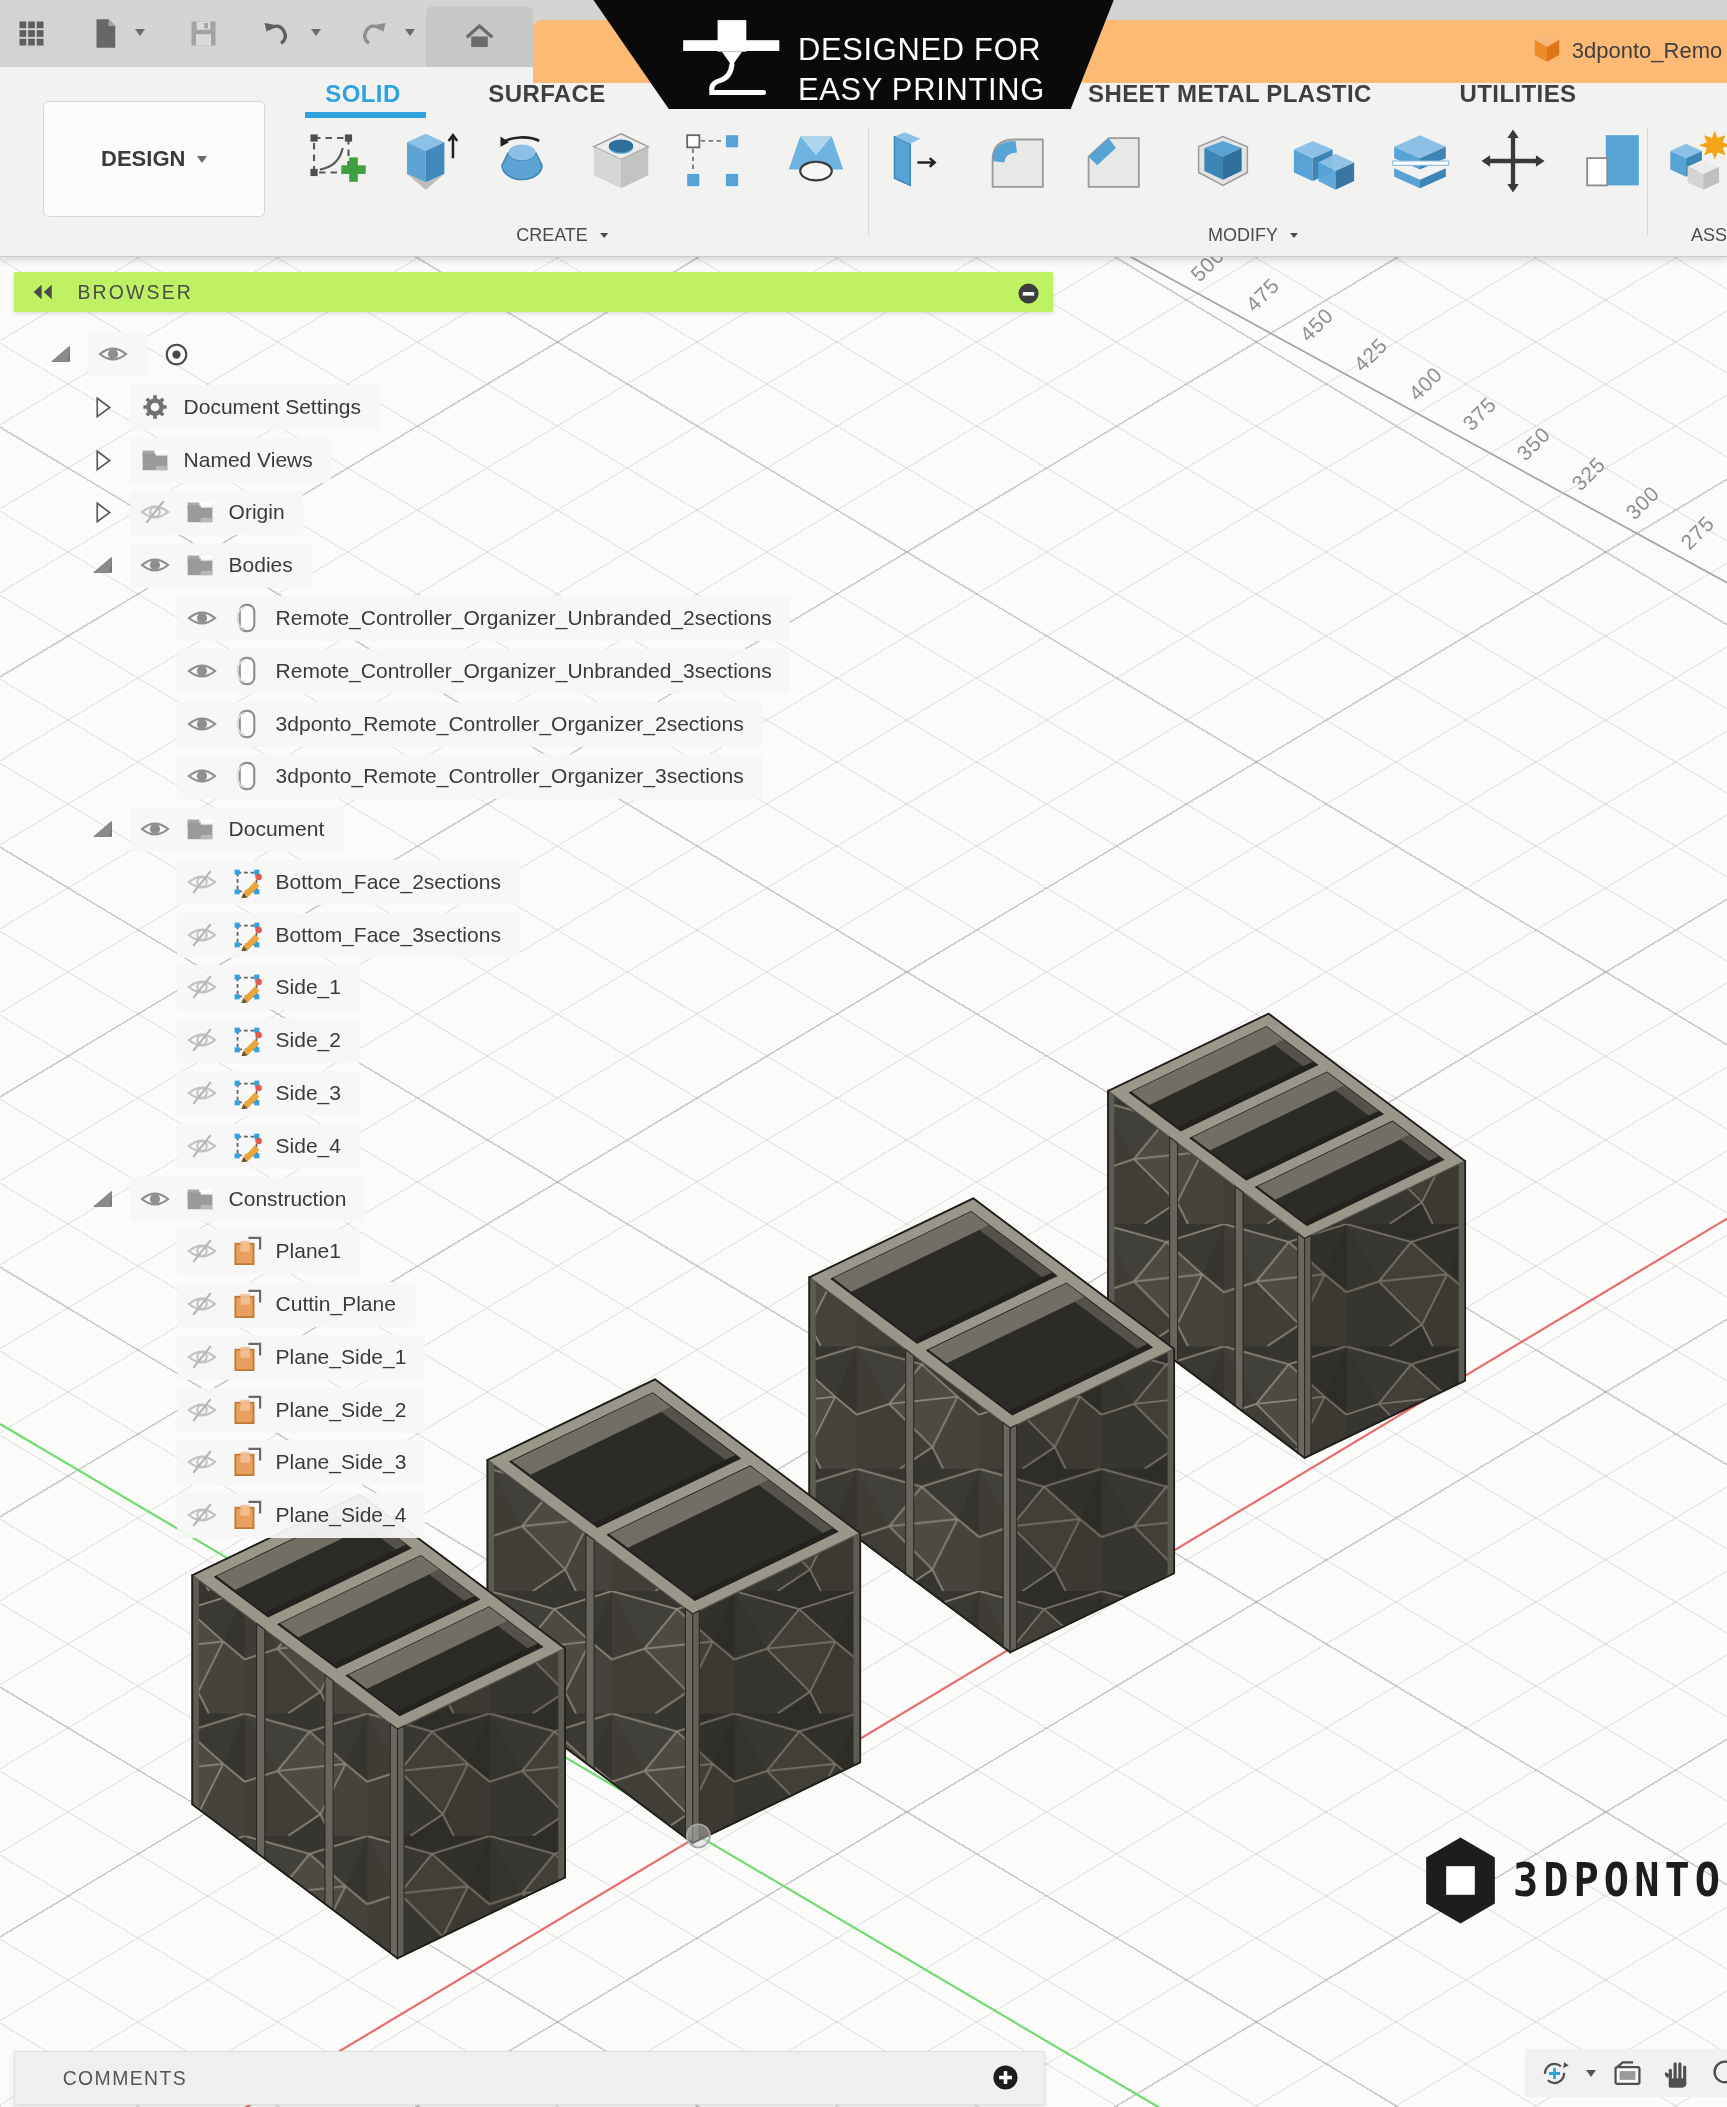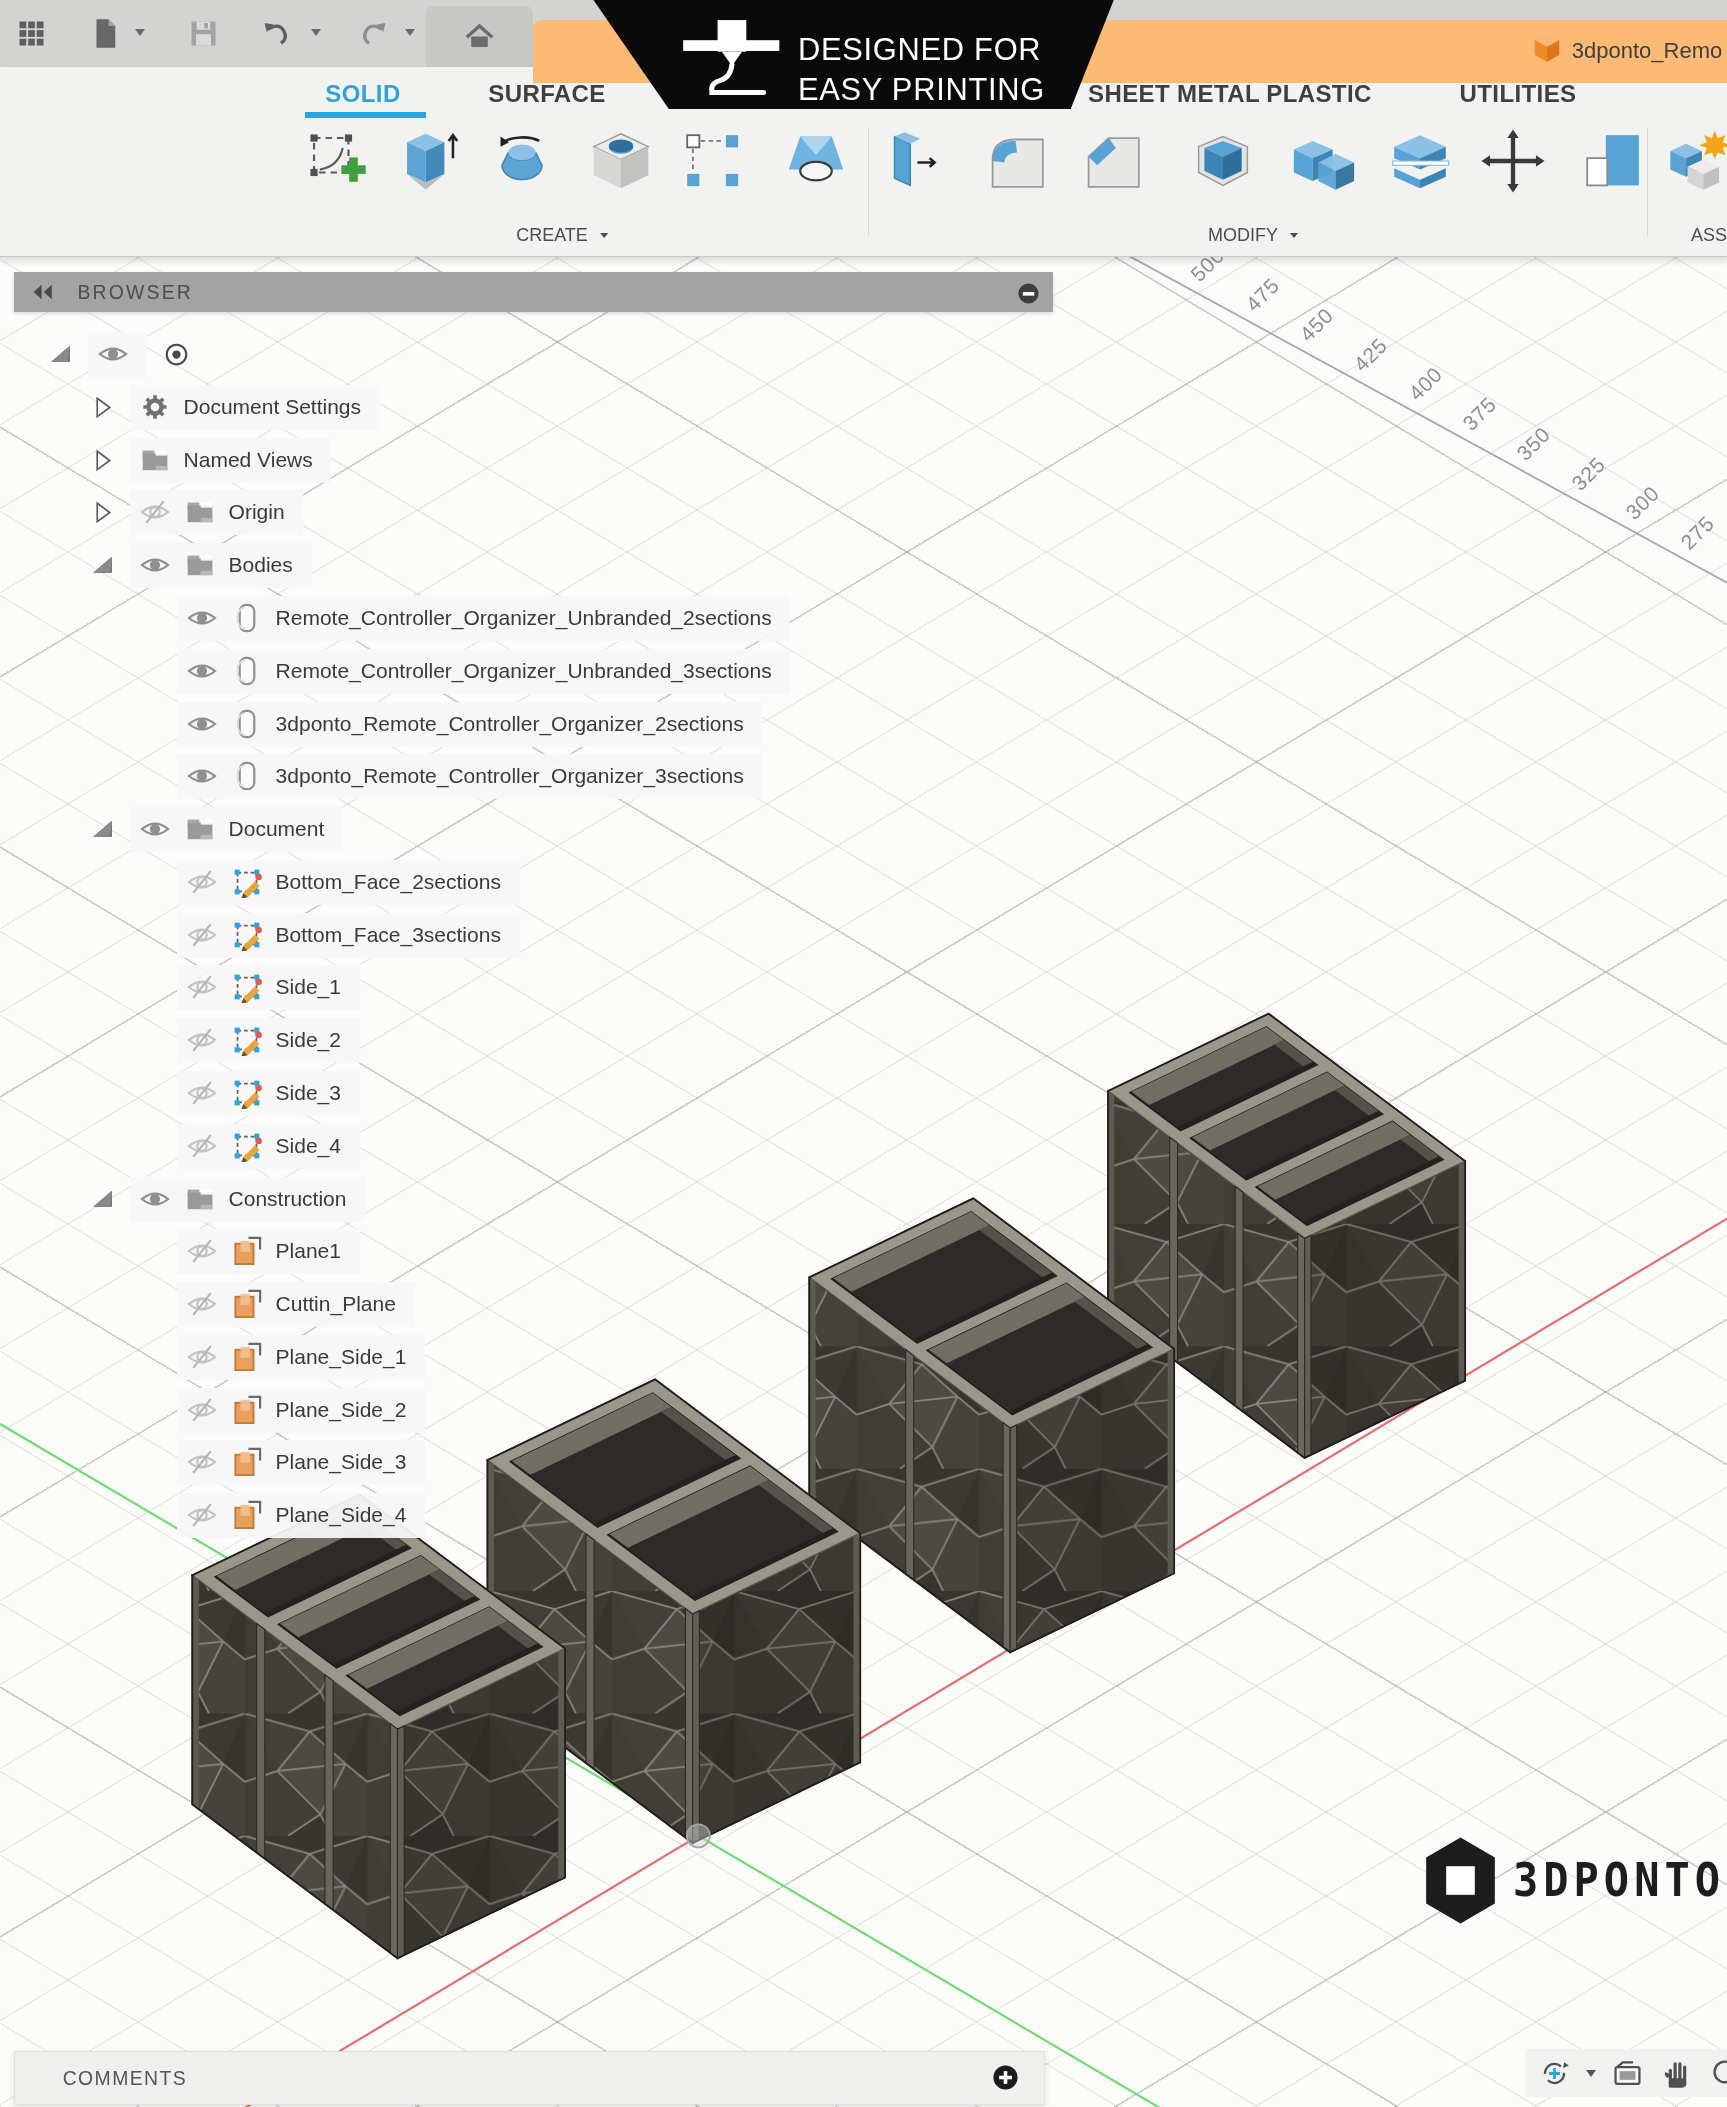--- a/index.html
+++ b/index.html
@@ -28,21 +28,21 @@
   .rtab{position:absolute;top:13px;transform:translateX(-50%);font-size:24px;font-weight:700;color:#3f3f3f;letter-spacing:0.4px;white-space:nowrap;}
   .rtab.active{color:#2ea3e0;}
   #tab-underline{position:absolute;left:305px;top:45px;width:121px;height:5.8px;background:#2ea3e0;}
   .tool{position:absolute;top:56px;width:72px;height:75px;display:flex;align-items:center;justify-content:center;}
   .group-label{position:absolute;top:158px;transform:translateX(-50%);font-size:18px;color:#4c4c4c;display:flex;align-items:center;gap:12px;white-space:nowrap;}
   .gdiv{position:absolute;top:61px;width:1.4px;height:108px;background:#d8d8d6;}
   
   #banner{position:absolute;left:0;top:0;width:1728px;height:122px;z-index:60;pointer-events:none;}
   
   #browser{position:absolute;left:0;top:0;z-index:30;}
-  #browser-header{position:absolute;left:13.7px;top:272px;width:1039px;height:40px;background:#a3a3a3;
+  #browser-header{position:absolute;left:13.7px;top:272px;width:1039px;height:40px;background:#bef264;
       box-shadow:0 2.2px 4.3px rgba(0,0,0,0.14);display:flex;align-items:center;}
   #browser-title{font-size:19.4px;color:#4d4d4d;letter-spacing:2.2px;margin-left:18.7px;}
   #browser-min{position:absolute;right:13px;top:10px;}
   .trow{position:absolute;display:flex;align-items:center;gap:13px;height:46px;z-index:31;}
   .chip{display:inline-flex;align-items:center;gap:13px;background:rgba(247,247,246,0.94);padding:0 18.7px 0 8.6px;height:45px;}
   .tlabel{font-size:21px;color:#3a3a3a;white-space:nowrap;}
   .hl{display:inline-flex;align-items:center;gap:11.5px;background:#8c8c8c;height:45px;padding:0 21.6px 0 7.2px;}
   .hl .tlabel{color:#ffffff;font-weight:700;}
   .ticon{display:block;}
   
@@ -254,20 +254,24 @@
     <span id="doc-cube"><svg width="30" height="35" viewBox="0 0 44 48">
           <polygon points="22,3 40,13 22,23 4,13" fill="#f7b87a"></polygon>
           <polygon points="4,13 22,23 22,45 4,35" fill="#ee8a28"></polygon>
           <polygon points="40,13 22,23 22,45 40,35" fill="#e0761a"></polygon>
         </svg></span>
     <span>3dponto_Remo</span>
   </div>
 </div>
 
 <div id="ribbon">
+  <div id="design-btn">
+    <span>DESIGN</span>
+    <span class="caret"></span>
+  </div>
   <div id="rtabs">
       <span class="rtab active" style="left: 363px;">SOLID</span>
       <span class="rtab" style="left: 547px;">SURFACE</span>
       <span class="rtab" style="left: 1174px;">SHEET METAL</span>
       <span class="rtab" style="left: 1319px;">PLASTIC</span>
       <span class="rtab" style="left: 1518px;">UTILITIES</span>
     </div>
   <div id="tab-underline"></div>
   <div id="rtools">
       <div class="tool" style="left: 301px;">

